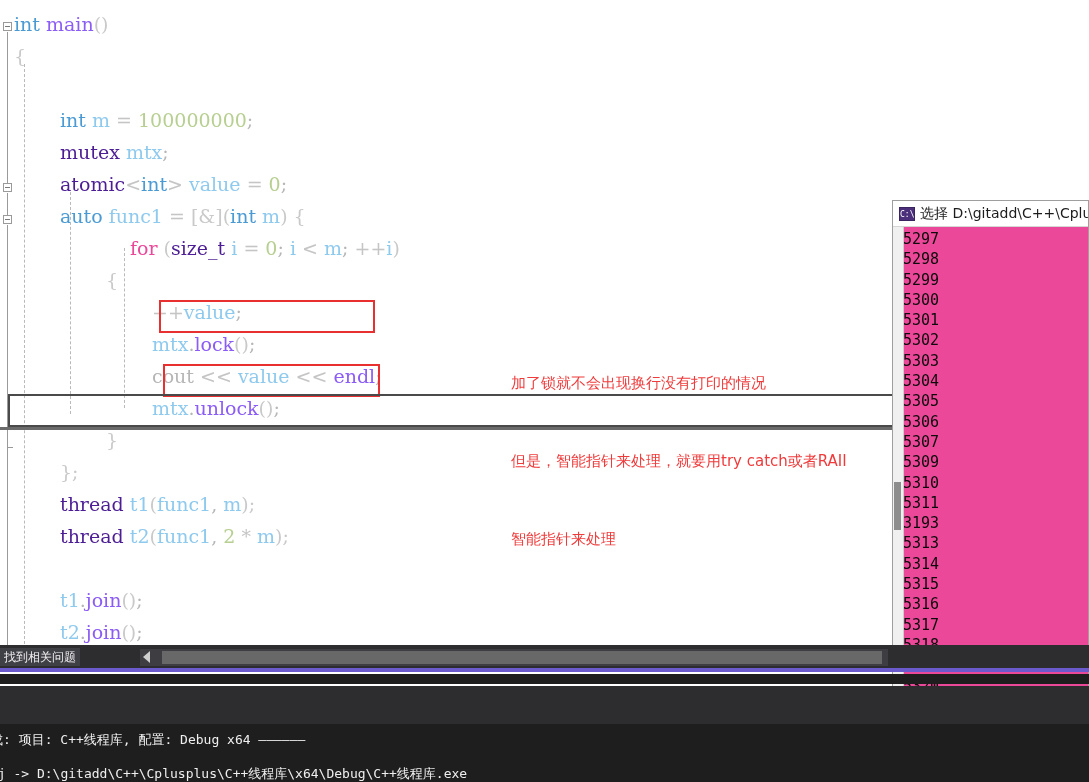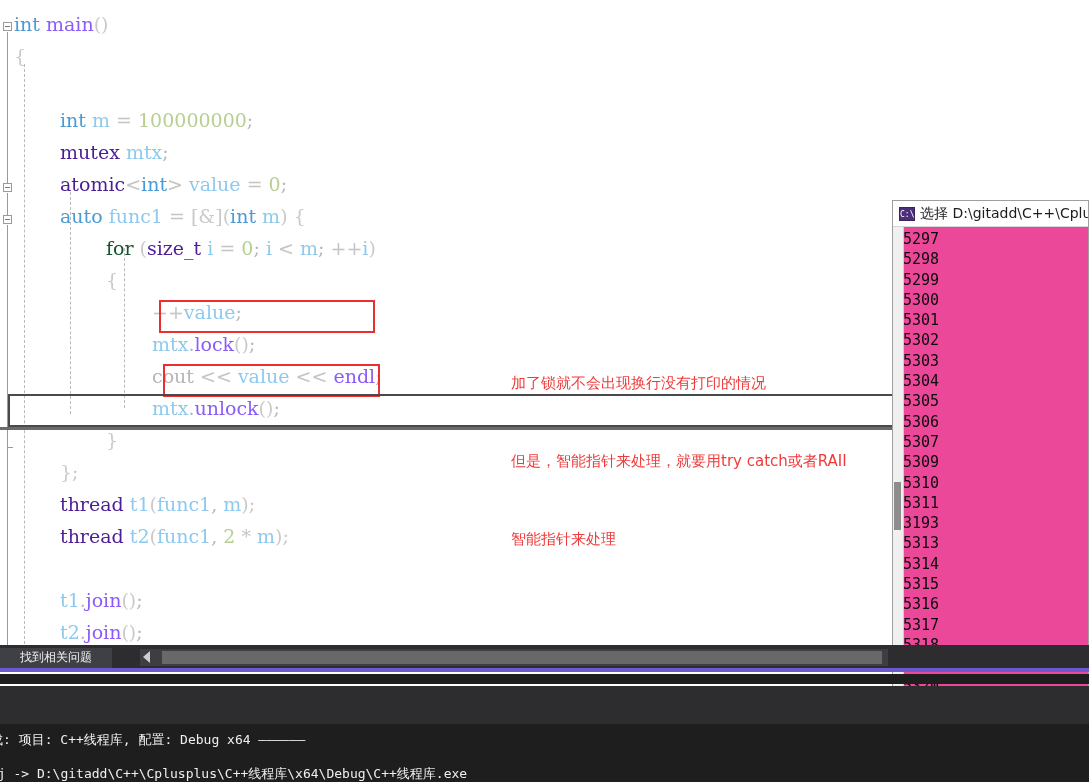--- a/index.html
+++ b/index.html
@@ -41,21 +41,21 @@
     font-family:"DejaVu Serif","Liberation Serif",serif;
     font-size:19px;line-height:32px;
     white-space:pre;
   }
   .ln{position:absolute;left:0;width:1089px;height:32px;}
   .ln > span{position:relative;}
 
   
   .kw   {color:#4a9ad4;}      
   .kw2  {color:#4c1d95;}      
-  .kwp  {color:#14532d;}      
+  .kwp  {color:#ec4899;margin-left:24px;}      
   .id   {color:#8ec9ee;}      
   .fn   {color:#8b5cf6;}      
   .num  {color:#b7cf91;}      
   .pl   {color:#b6b6b6;}      
   .op   {color:#c5c5c5;}
   .brace{color:#c9c9c9;}
 
   
   .redbox{
     position:absolute;border:2px solid #e83030;box-sizing:border-box;
@@ -115,23 +115,23 @@
     font-family:"DejaVu Sans Mono","Liberation Mono",monospace;
     font-size:15px;line-height:20.3px;color:#0b0b0b;white-space:pre;
   }
 
   
   #findtab-strip{
     position:absolute;left:0;top:645px;width:1089px;height:24px;
     background:#2d2d30;
   }
   #findtab-label{
-    position:absolute;left:0;top:648px;height:24px;
+    position:absolute;left:0;top:648px;height:18px;
     color:#f1f1f1;font-size:12px;line-height:18px;
-    padding:0 20px;background:#3f3f46;white-space:nowrap;
+    padding:0 4px;background:#3f3f46;white-space:nowrap;
   }
   #hscroll-track{
     position:absolute;left:140px;top:649px;width:748px;height:17px;
     background:#3e3e42;
   }
   #hscroll-thumb{
     position:absolute;left:162px;top:651px;width:720px;height:13px;
     background:#686868;
   }
   #hscroll-left{

